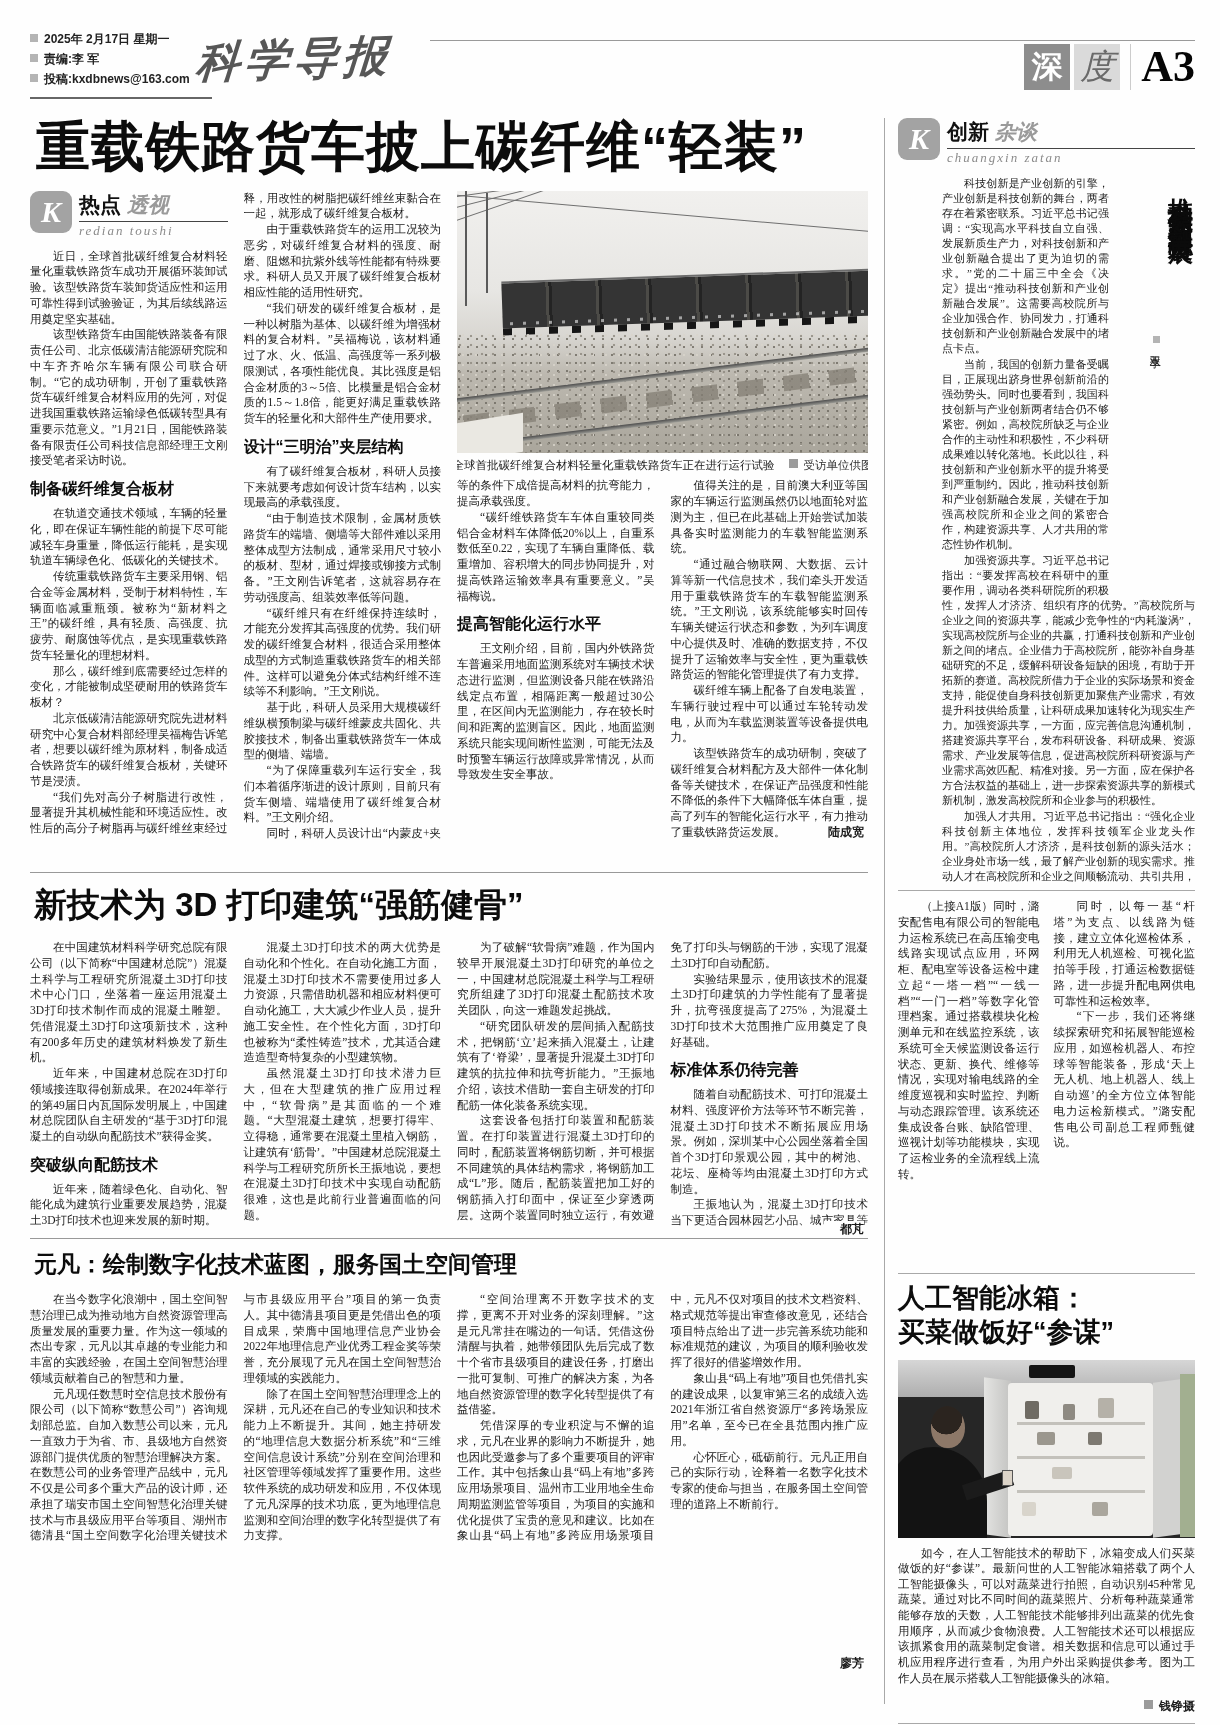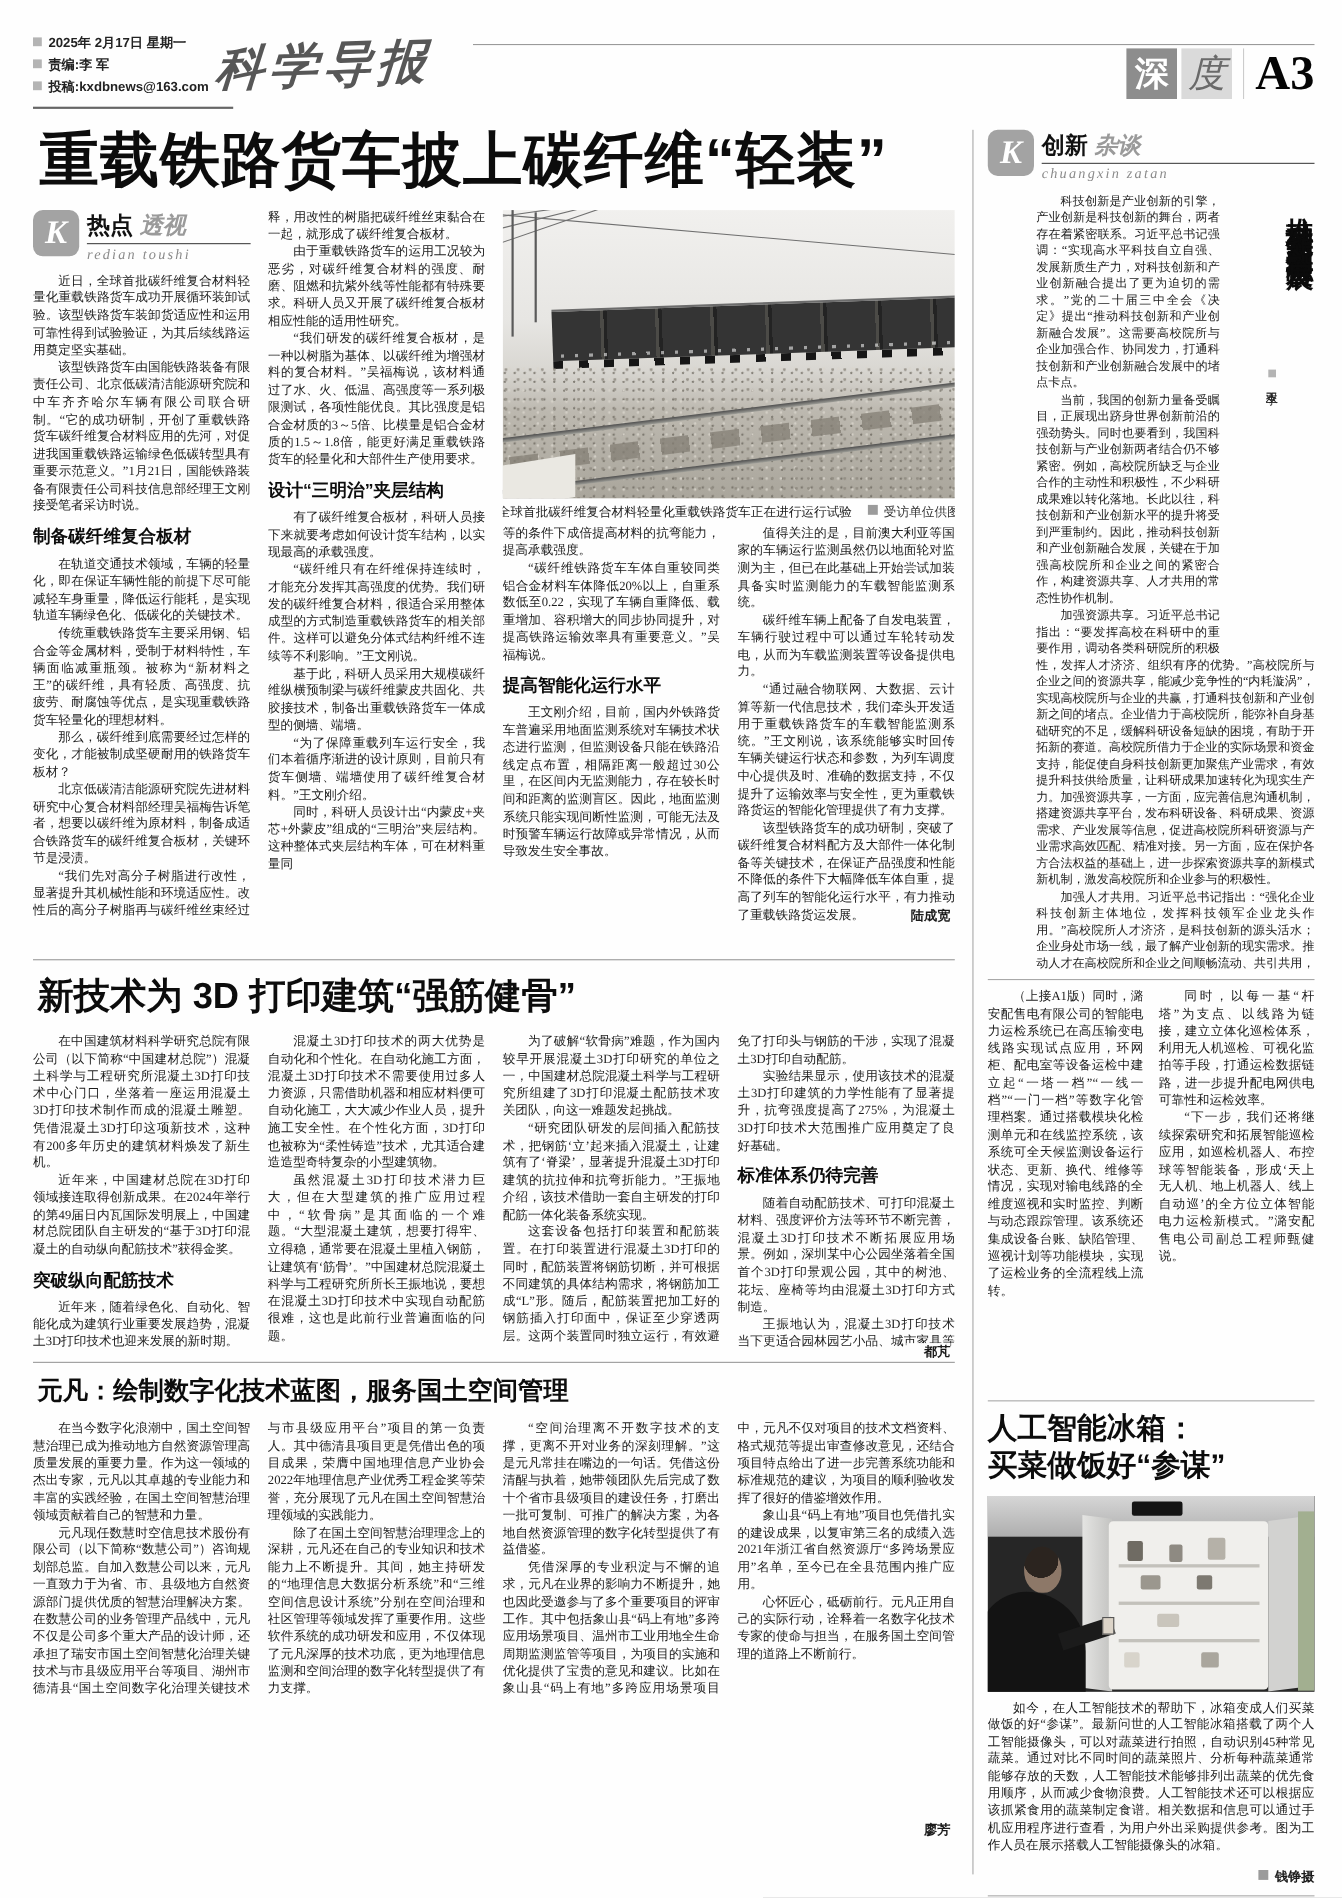--- a/index.html
+++ b/index.html
@@ -162,20 +162,21 @@
             <p>“我们先对高分子树脂进行改性，显著提升其机械性能和环境适应性。改性后的高分子树脂再与碳纤维丝束经过浸渍工艺处理，形成碳纤维预浸料。”吴福梅解</p>
           </div>
       </div>
       <div class="mcol">
         <div class="coltext" style="height:650px">
             <p class="cont">释，用改性的树脂把碳纤维丝束黏合在一起，就形成了碳纤维复合板材。</p>
             <p>由于重载铁路货车的运用工况较为恶劣，对碳纤维复合材料的强度、耐磨、阻燃和抗紫外线等性能都有特殊要求。科研人员又开展了碳纤维复合板材相应性能的适用性研究。</p>
             <p>“我们研发的碳纤维复合板材，是一种以树脂为基体、以碳纤维为增强材料的复合材料。”吴福梅说，该材料通过了水、火、低温、高强度等一系列极限测试，各项性能优良。其比强度是铝合金材质的3～5倍、比模量是铝合金材质的1.5～1.8倍，能更好满足重载铁路货车的轻量化和大部件生产使用要求。</p>
             <h4>设计“三明治”夹层结构</h4>
             <p>有了碳纤维复合板材，科研人员接下来就要考虑如何设计货车结构，以实现最高的承载强度。</p>
+            <p>“由于制造技术限制，金属材质铁路货车的端墙、侧墙等大部件难以采用整体成型方法制成，通常采用尺寸较小的板材、型材，通过焊接或铆接方式制备。”王文刚告诉笔者，这就容易存在劳动强度高、组装效率低等问题。</p>
             <p>“碳纤维只有在纤维保持连续时，才能充分发挥其高强度的优势。我们研发的碳纤维复合材料，很适合采用整体成型的方式制造重载铁路货车的相关部件。这样可以避免分体式结构纤维不连续等不利影响。”王文刚说。</p>
             <p>基于此，科研人员采用大规模碳纤维纵横预制梁与碳纤维蒙皮共固化、共胶接技术，制备出重载铁路货车一体成型的侧墙、端墙。</p>
             <p>“为了保障重载列车运行安全，我们本着循序渐进的设计原则，目前只有货车侧墙、端墙使用了碳纤维复合材料。”王文刚介绍。</p>
             <p>同时，科研人员设计出“内蒙皮+夹芯+外蒙皮”组成的“三明治”夹层结构。这种整体式夹层结构车体，可在材料重量同</p>
           </div>
       </div>
       <div class="mcol photo-span">
         <div class="photo">
           <div class="wire" style="top:8%;transform:rotate(-14deg);"></div>
           <div class="wire" style="top:3%;transform:rotate(-8deg);"></div>
@@ -199,22 +200,22 @@
         <div class="subcols">
           <div class="coltext">
               <p class="cont">等的条件下成倍提高材料的抗弯能力，提高承载强度。</p>
               <p>“碳纤维铁路货车车体自重较同类铝合金材料车体降低20%以上，自重系数低至0.22，实现了车辆自重降低、载重增加、容积增大的同步协同提升，对提高铁路运输效率具有重要意义。”吴福梅说。</p>
               <h4>提高智能化运行水平</h4>
               <p>王文刚介绍，目前，国内外铁路货车普遍采用地面监测系统对车辆技术状态进行监测，但监测设备只能在铁路沿线定点布置，相隔距离一般超过30公里，在区间内无监测能力，存在较长时间和距离的监测盲区。因此，地面监测系统只能实现间断性监测，可能无法及时预警车辆运行故障或异常情况，从而导致发生安全事故。</p>
             </div>
           <div class="coltext">
             <div>
                 <p>值得关注的是，目前澳大利亚等国家的车辆运行监测虽然仍以地面轮对监测为主，但已在此基础上开始尝试加装具备实时监测能力的车载智能监测系统。</p>
+                <p>“通过融合物联网、大数据、云计算等新一代信息技术，我们牵头开发适用于重载铁路货车的车载智能监测系统。”王文刚说，该系统能够实时回传车辆关键运行状态和参数，为列车调度中心提供及时、准确的数据支持，不仅提升了运输效率与安全性，更为重载铁路货运的智能化管理提供了有力支撑。</p>
                 <p>碳纤维车辆上配备了自发电装置，车辆行驶过程中可以通过车轮转动发电，从而为车载监测装置等设备提供电力。</p>
-                <p>“通过融合物联网、大数据、云计算等新一代信息技术，我们牵头开发适用于重载铁路货车的车载智能监测系统。”王文刚说，该系统能够实时回传车辆关键运行状态和参数，为列车调度中心提供及时、准确的数据支持，不仅提升了运输效率与安全性，更为重载铁路货运的智能化管理提供了有力支撑。</p>
                 <p>该型铁路货车的成功研制，突破了碳纤维复合材料配方及大部件一体化制备等关键技术，在保证产品强度和性能不降低的条件下大幅降低车体自重，提高了列车的智能化运行水平，有力推动了重载铁路货运发展。</p>
               </div>
             <div class="byline-abs">陆成宽</div>
           </div>
         </div>
       </div>
     </div>
   </section>
 
   <section class="art3d">

